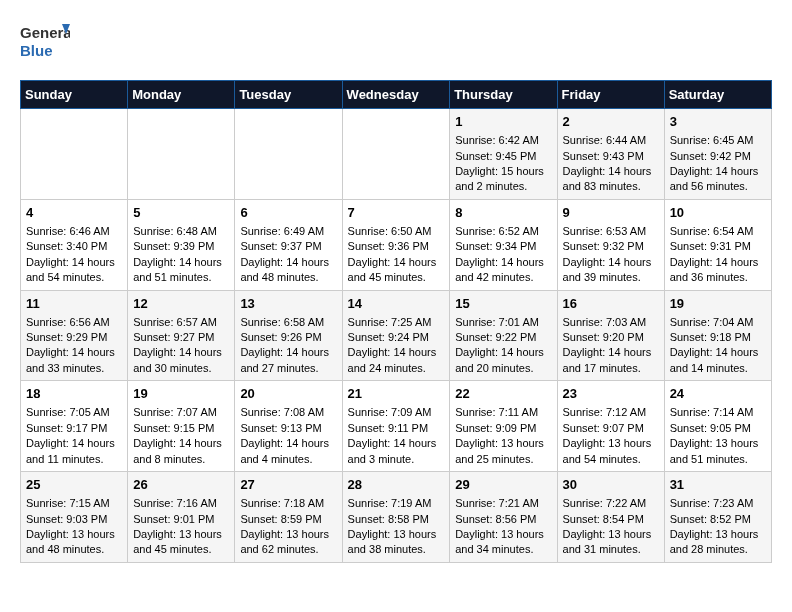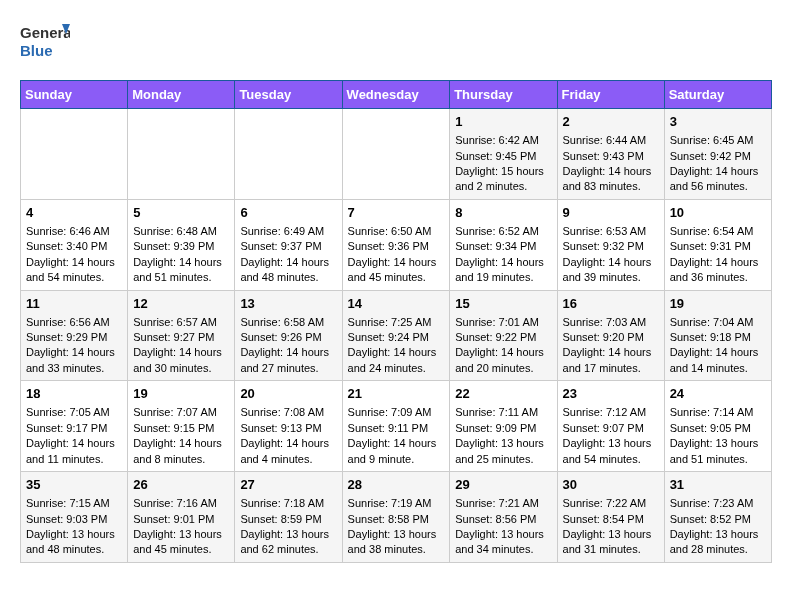--- a/index.html
+++ b/index.html
@@ -32,21 +32,21 @@
     .title-block .location {
       font-size: 16px;
       color: #555;
     }
     table {
       width: 100%;
       border-collapse: collapse;
       font-size: 11px;
     }
     thead tr th {
-      background-color: #8b5cf6;
+      background-color: #0f172a;
       color: #fff;
       padding: 6px 4px;
       text-align: left;
       font-weight: bold;
       font-size: 13px;
       border: 1px solid #1a5a9a;
     }
     tbody tr td {
       border: 1px solid #ccc;
       padding: 4px 5px;
@@ -156,21 +156,21 @@
           <div>Sunrise: 6:50 AM</div>
           <div>Sunset: 9:36 PM</div>
           <div>Daylight: 14 hours</div>
           <div>and 45 minutes.</div>
         </td>
         <td>
           <span class="day-num">8</span>
           <div>Sunrise: 6:52 AM</div>
           <div>Sunset: 9:34 PM</div>
           <div>Daylight: 14 hours</div>
-          <div>and 19 minutes.</div>
+          <div>and 42 minutes.</div>
         </td>
         <td>
           <span class="day-num">9</span>
           <div>Sunrise: 6:53 AM</div>
           <div>Sunset: 9:32 PM</div>
           <div>Daylight: 14 hours</div>
           <div>and 39 minutes.</div>
         </td>
         <td>
           <span class="day-num">10</span>
@@ -251,21 +251,21 @@
           <div>Sunrise: 7:08 AM</div>
           <div>Sunset: 9:13 PM</div>
           <div>Daylight: 14 hours</div>
           <div>and 4 minutes.</div>
         </td>
         <td>
           <span class="day-num">21</span>
           <div>Sunrise: 7:09 AM</div>
           <div>Sunset: 9:11 PM</div>
           <div>Daylight: 14 hours</div>
-          <div>and 9 minute.</div>
+          <div>and 3 minute.</div>
         </td>
         <td>
           <span class="day-num">22</span>
           <div>Sunrise: 7:11 AM</div>
           <div>Sunset: 9:09 PM</div>
           <div>Daylight: 13 hours</div>
           <div>and 25 minutes.</div>
         </td>
         <td>
           <span class="day-num">23</span>
@@ -277,21 +277,21 @@
         <td>
           <span class="day-num">24</span>
           <div>Sunrise: 7:14 AM</div>
           <div>Sunset: 9:05 PM</div>
           <div>Daylight: 13 hours</div>
           <div>and 51 minutes.</div>
         </td>
       </tr>
       <tr>
         <td>
-          <span class="day-num">35</span>
+          <span class="day-num">25</span>
           <div>Sunrise: 7:15 AM</div>
           <div>Sunset: 9:03 PM</div>
           <div>Daylight: 13 hours</div>
           <div>and 48 minutes.</div>
         </td>
         <td>
           <span class="day-num">26</span>
           <div>Sunrise: 7:16 AM</div>
           <div>Sunset: 9:01 PM</div>
           <div>Daylight: 13 hours</div>

